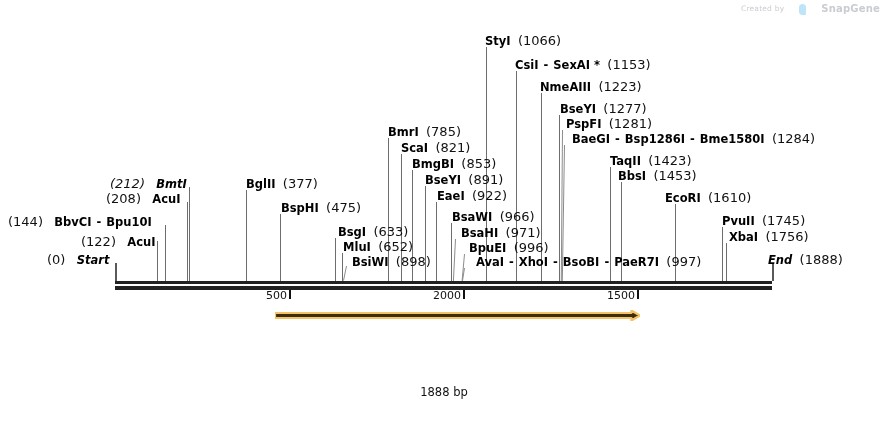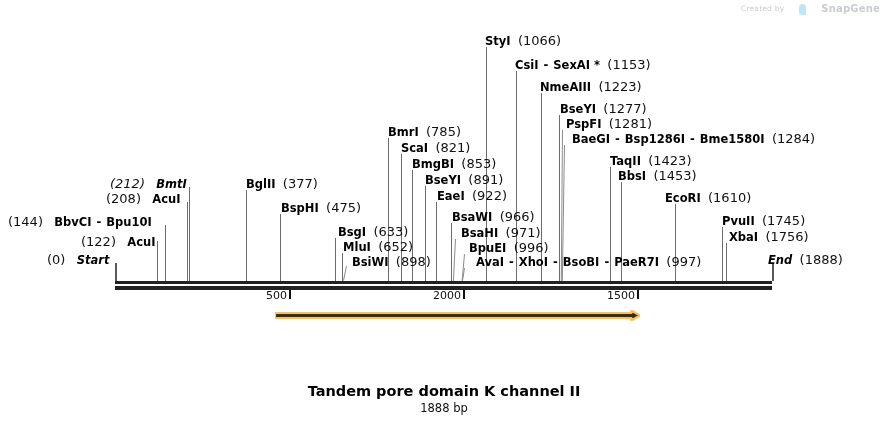--- a/index.html
+++ b/index.html
@@ -176,17 +176,16 @@
       <div class="ruler-lab" style="top: 289px; left: 432.987px;">2000</div>
       <div class="ruler-tick" style="left: 636.981px; top: 290px; height: 9px;"></div>
       <div class="ruler-lab" style="top: 289px; left: 606.981px;">1500</div>
     </div>
 
   <div class="orf" id="orf" style="left: 275.074px; top: 306px; width: 365.387px; height: 11px;"><svg width="365.3866525423729" height="11" viewBox="0 0 365.3866525423729 11">
         <path d="M0,3 L356.3866525423729,3 L356.3866525423729,0.5 L364.8866525423729,5.5 L356.3866525423729,10.5 L356.3866525423729,8 L0,8 Z" fill="#3d2d10" stroke="#f5c266" stroke-width="2.2" stroke-linejoin="round"></path>
       </svg></div>
 
   <div class="caption" style="top:383px;">
-    <div class="cap-title">Tandem pore domain K channel II</div>
     <div class="cap-sub">1888 bp</div>
   </div>
 
 </div>
 
 </body></html>

